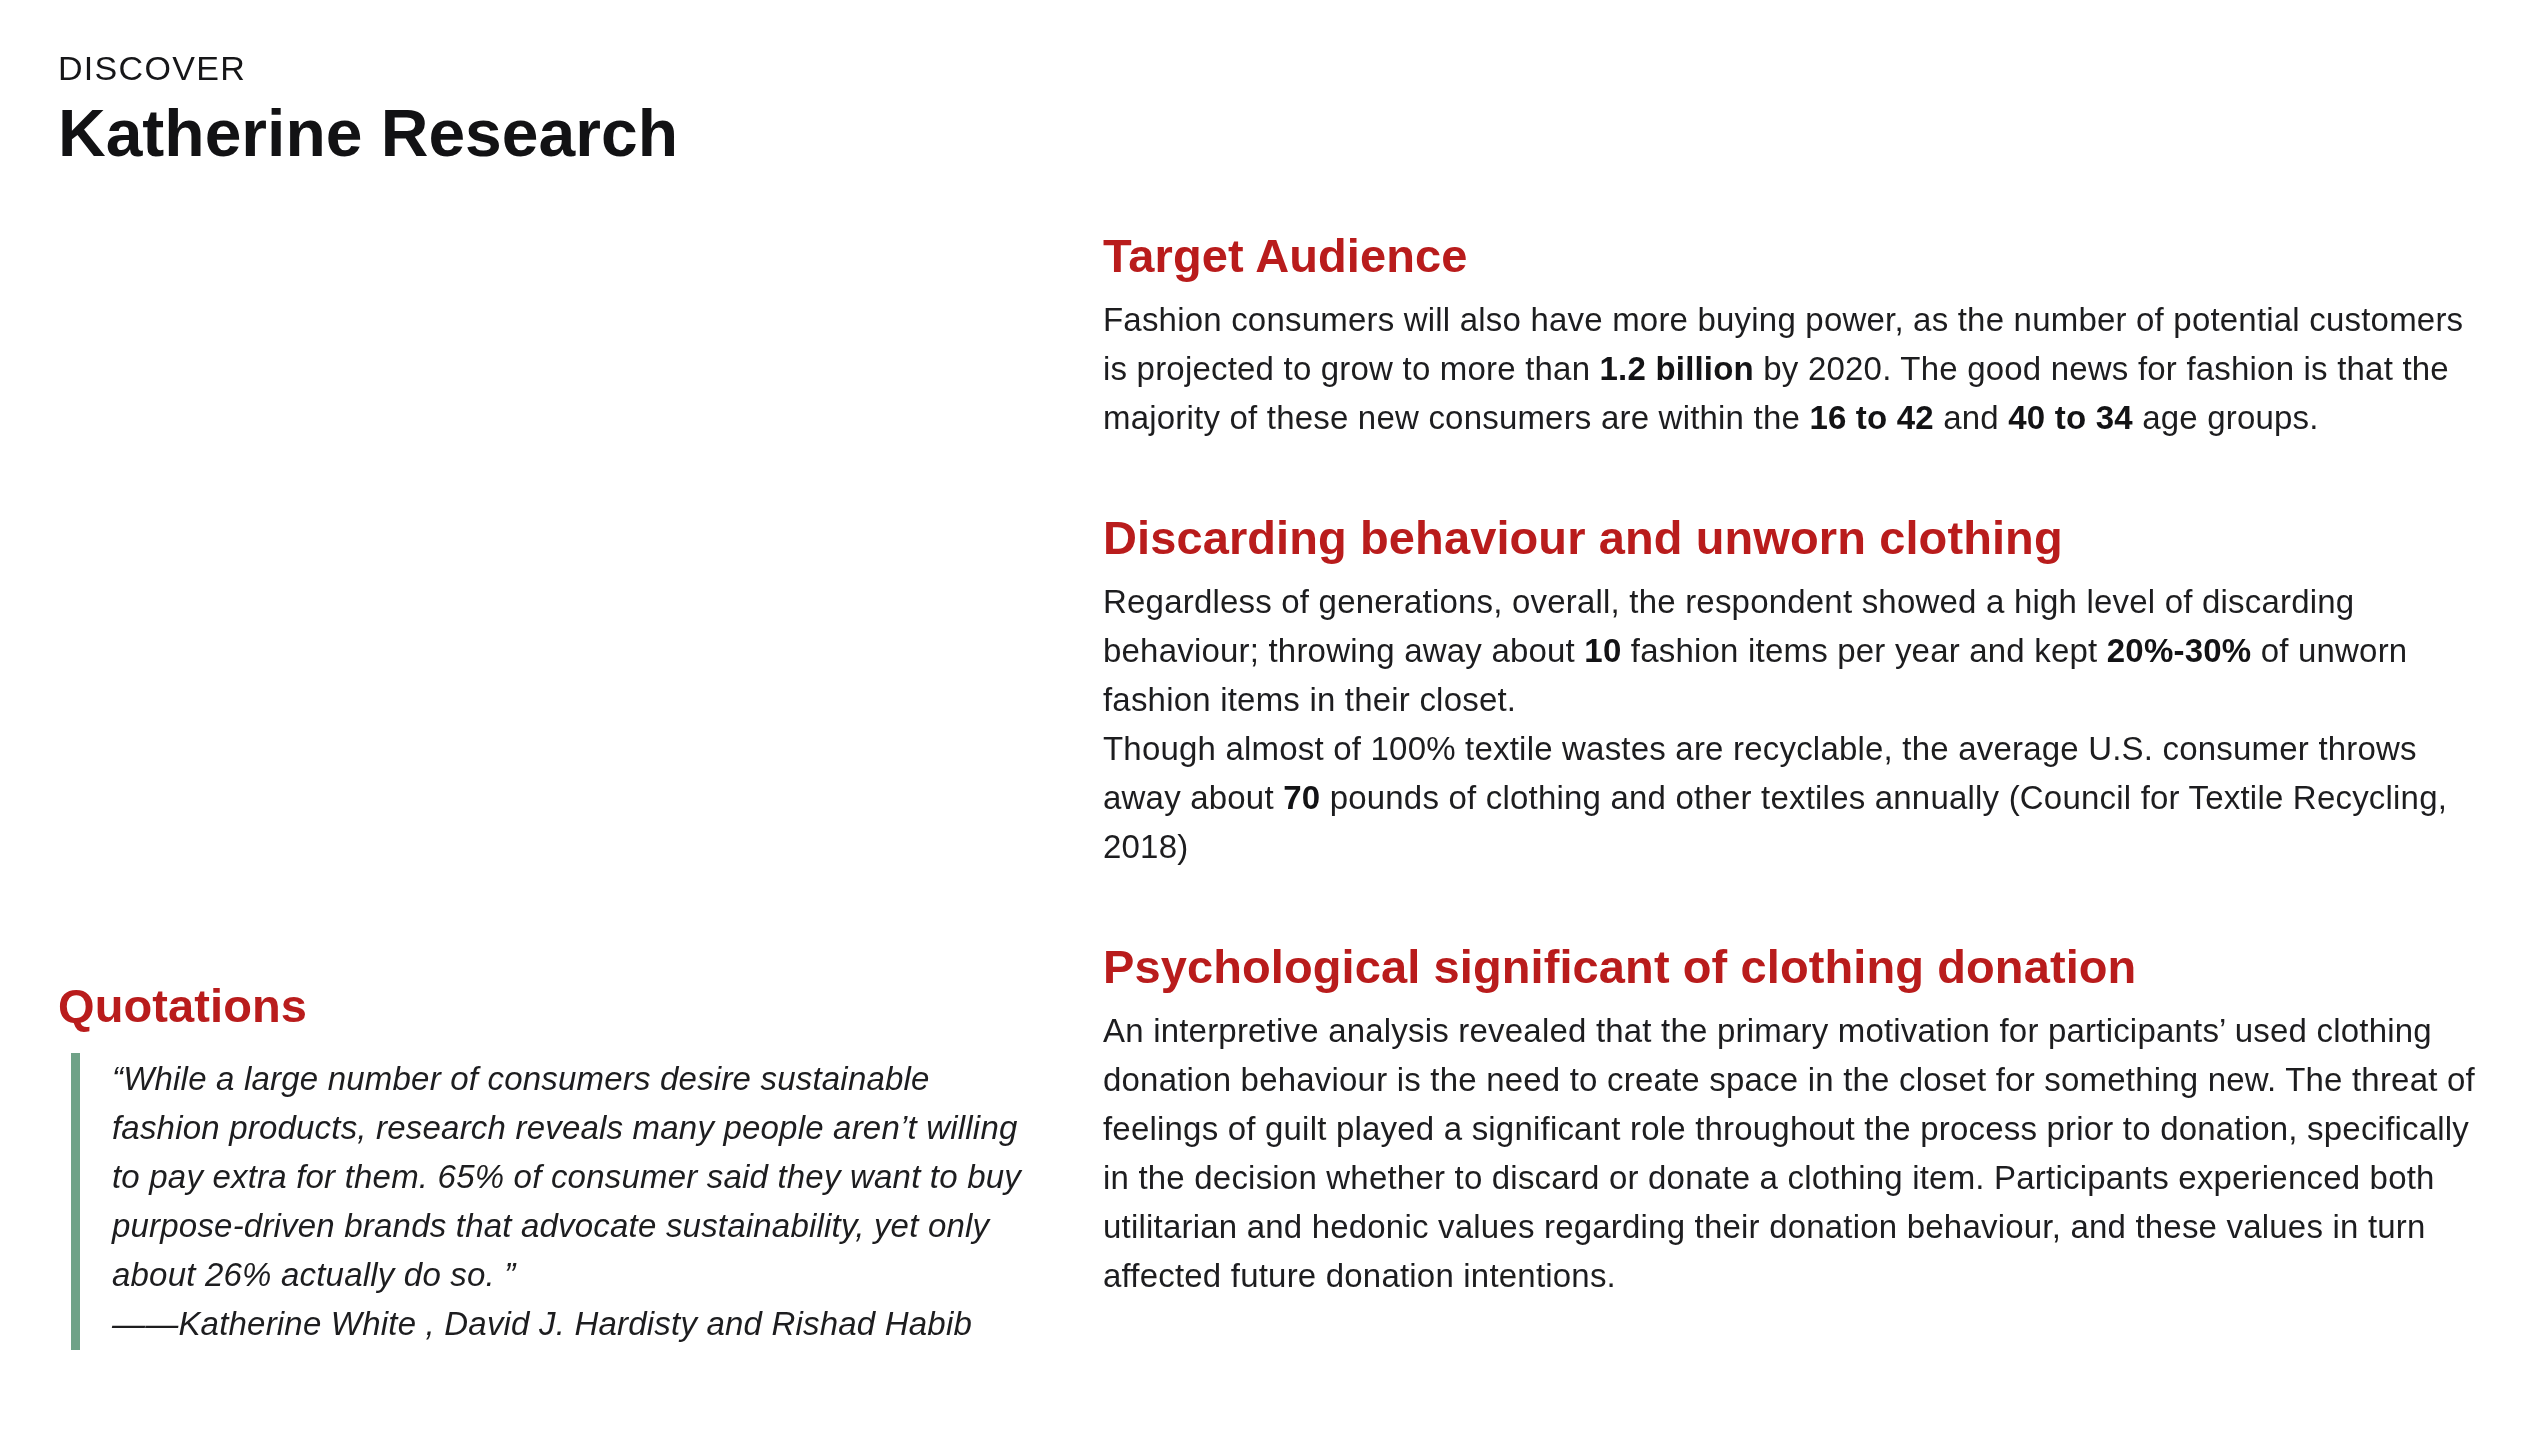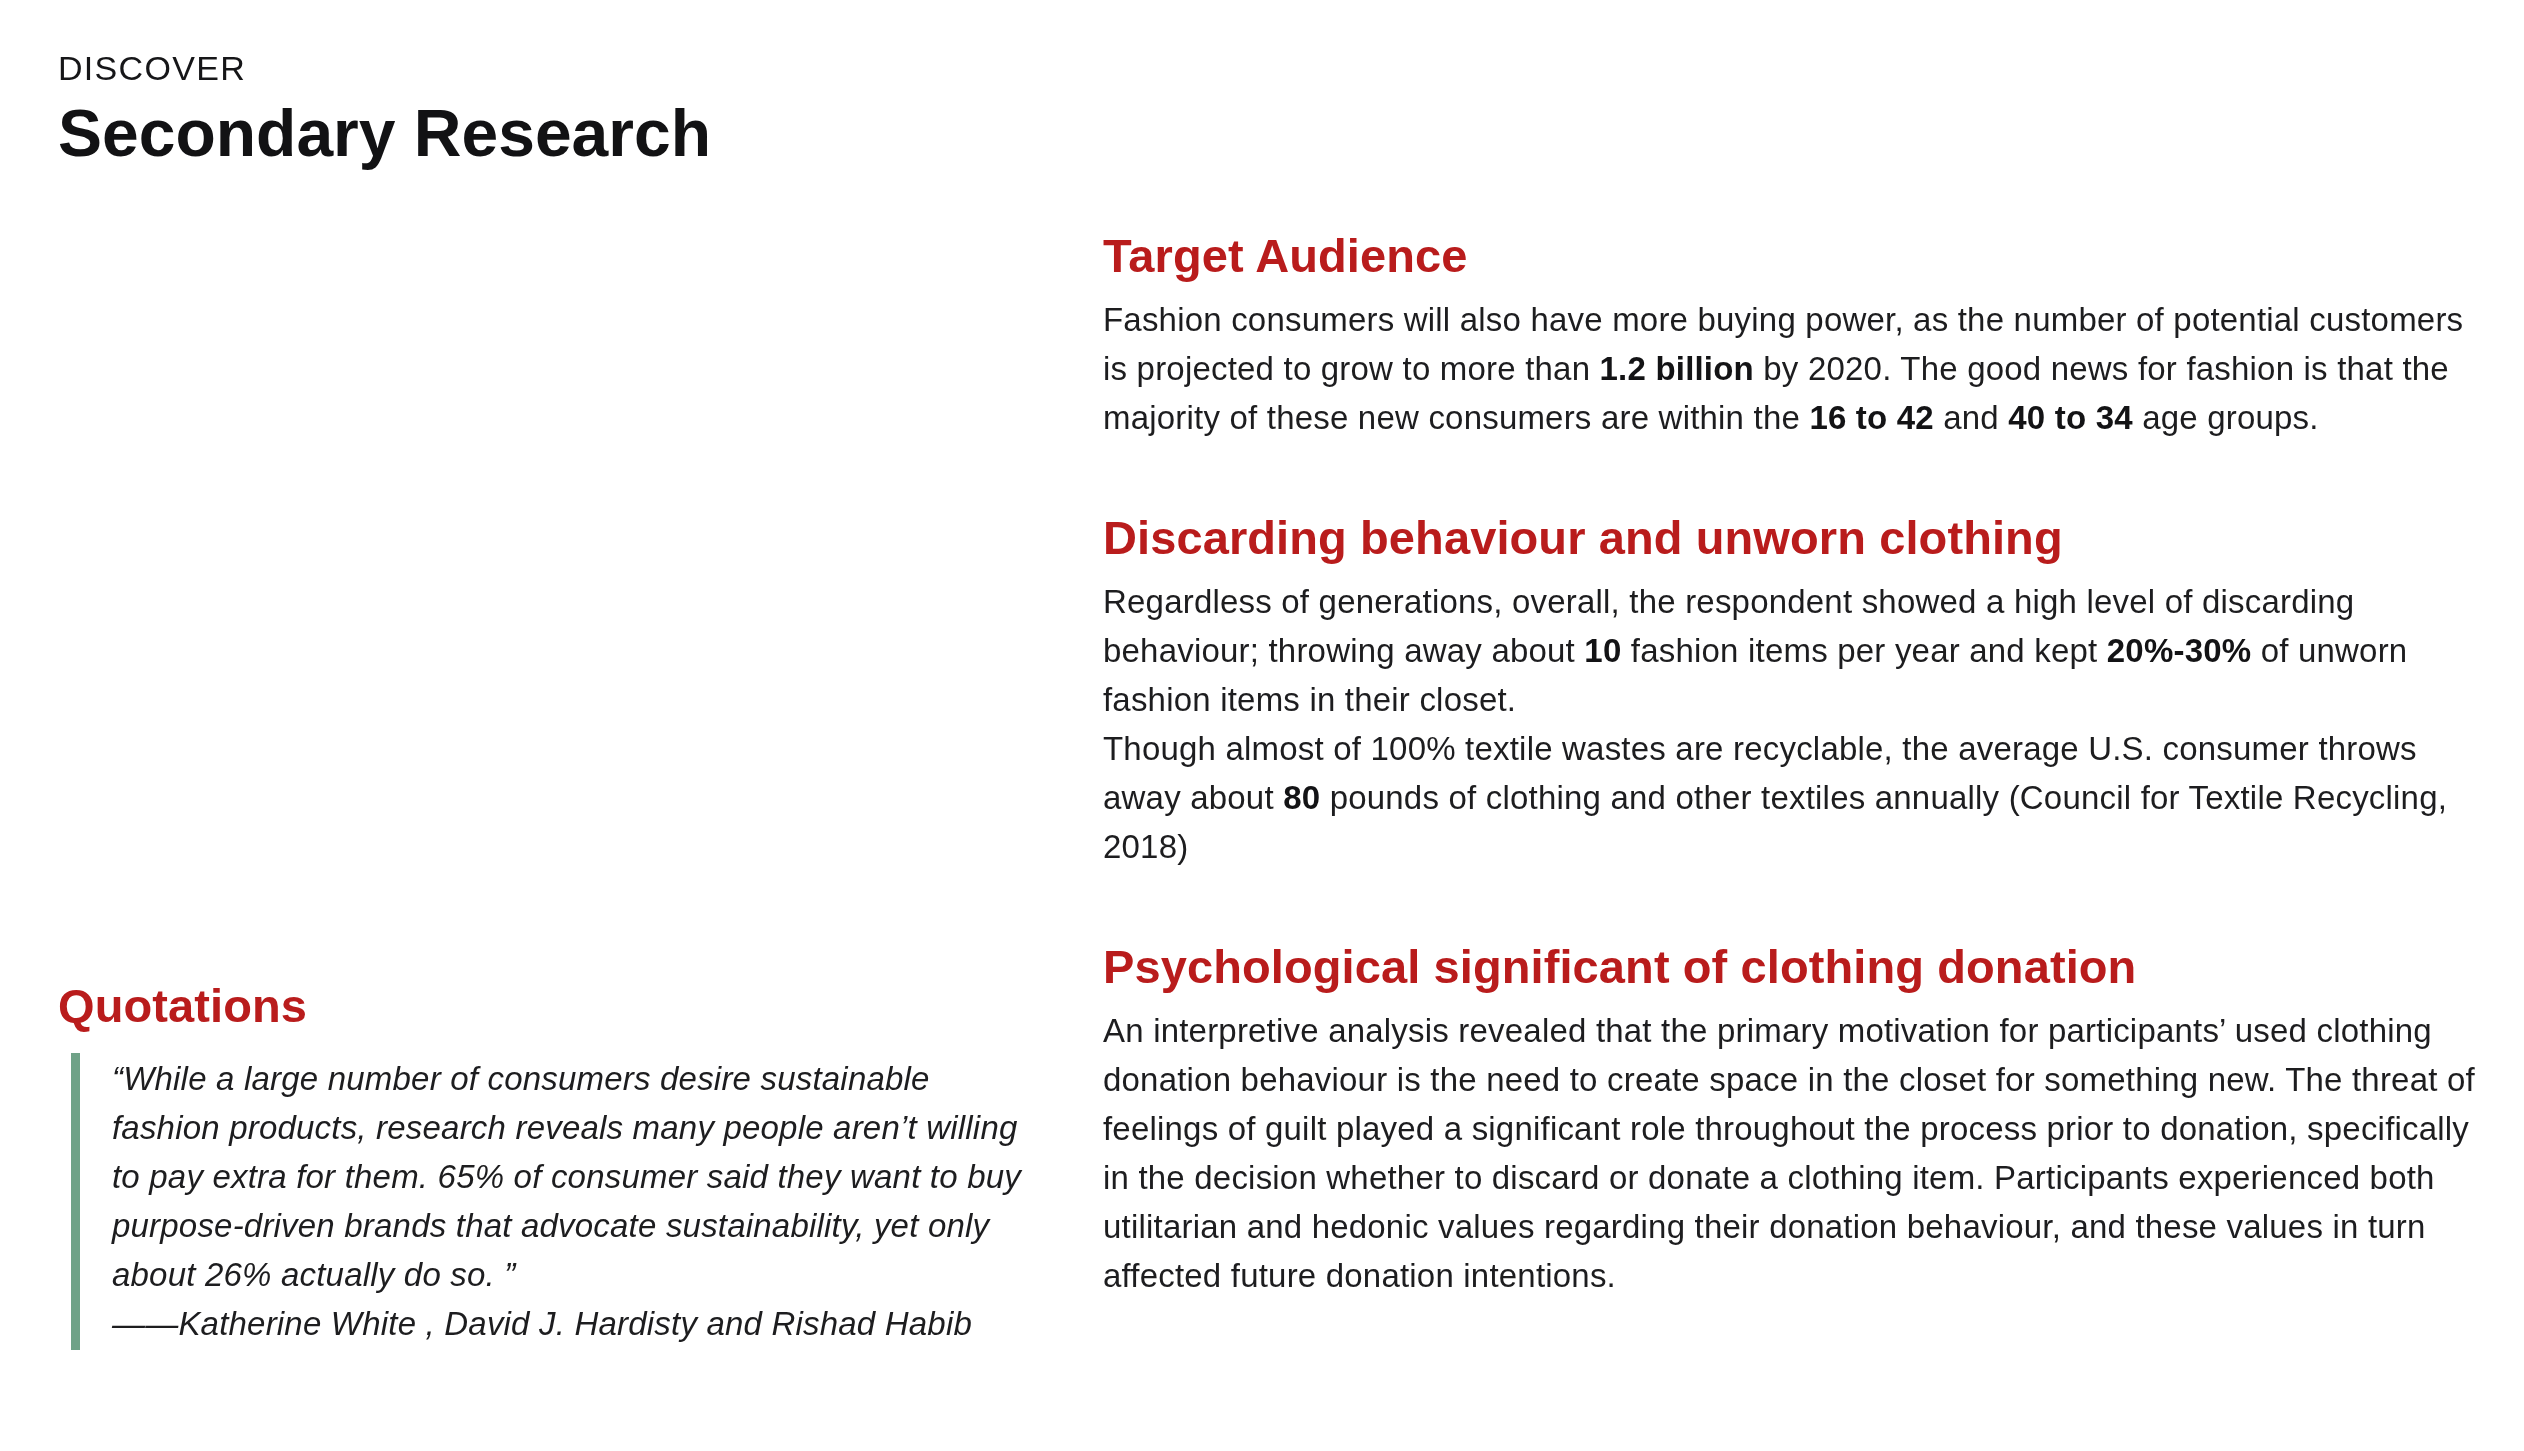--- a/index.html
+++ b/index.html
@@ -99,21 +99,21 @@
     max-width: 921px;
   }
 </style>
 </head>
 <body>
 
 <div class="page">
 
   <header class="header">
     <div class="eyebrow">DISCOVER</div>
-    <h1 class="title">Secondary Research</h1>
+    <h1 class="title">Katherine Research</h1>
   </header>
 
   <aside class="quotations">
     <h2 class="section-heading">Quotations</h2>
     <blockquote class="quote-block">
       <p class="quote-text">“While a large number of consumers desire sustainable fashion products, research reveals many people aren’t willing to pay extra for them. 65% of consumer said they want to buy purpose-driven brands that advocate sustainability, yet only about 26% actually do so. ”</p>
       <p class="quote-attribution">——Katherine White , David J. Hardisty and Rishad Habib</p>
     </blockquote>
   </aside>
 
@@ -123,21 +123,21 @@
       <h2 class="section-heading">Target Audience</h2>
       <div class="body-text">
         <p>Fashion consumers will also have more buying power, as the number of potential customers is projected to grow to more than <b>1.2 billion</b> by 2020. The good news for fashion is that the majority of these new consumers are within the <b>16 to 42</b> and <b>40 to 34</b> age groups.</p>
       </div>
     </section>
 
     <section>
       <h2 class="section-heading">Discarding behaviour and unworn clothing</h2>
       <div class="body-text">
         <p>Regardless of generations, overall, the respondent showed a high level of discarding behaviour; throwing away about <b>10</b> fashion items per year and kept <b>20%-30%</b> of unworn fashion items in their closet.</p>
-        <p>Though almost of 100% textile wastes are recyclable, the average U.S. consumer throws away about <b>80</b> pounds of clothing and other textiles annually (Council for Textile Recycling, 2018)</p>
+        <p>Though almost of 100% textile wastes are recyclable, the average U.S. consumer throws away about <b>70</b> pounds of clothing and other textiles annually (Council for Textile Recycling, 2018)</p>
       </div>
     </section>
 
     <section>
       <h2 class="section-heading">Psychological significant of clothing donation</h2>
       <div class="body-text">
         <p>An interpretive analysis revealed that the primary motivation for participants’ used clothing donation behaviour is the need to create space in the closet for something new. The threat of feelings of guilt played a significant role throughout the process prior to donation, specifically in the decision whether to discard or donate a clothing item. Participants experienced both utilitarian and hedonic values regarding their donation behaviour, and these values in turn affected future donation intentions.</p>
       </div>
     </section>
 

